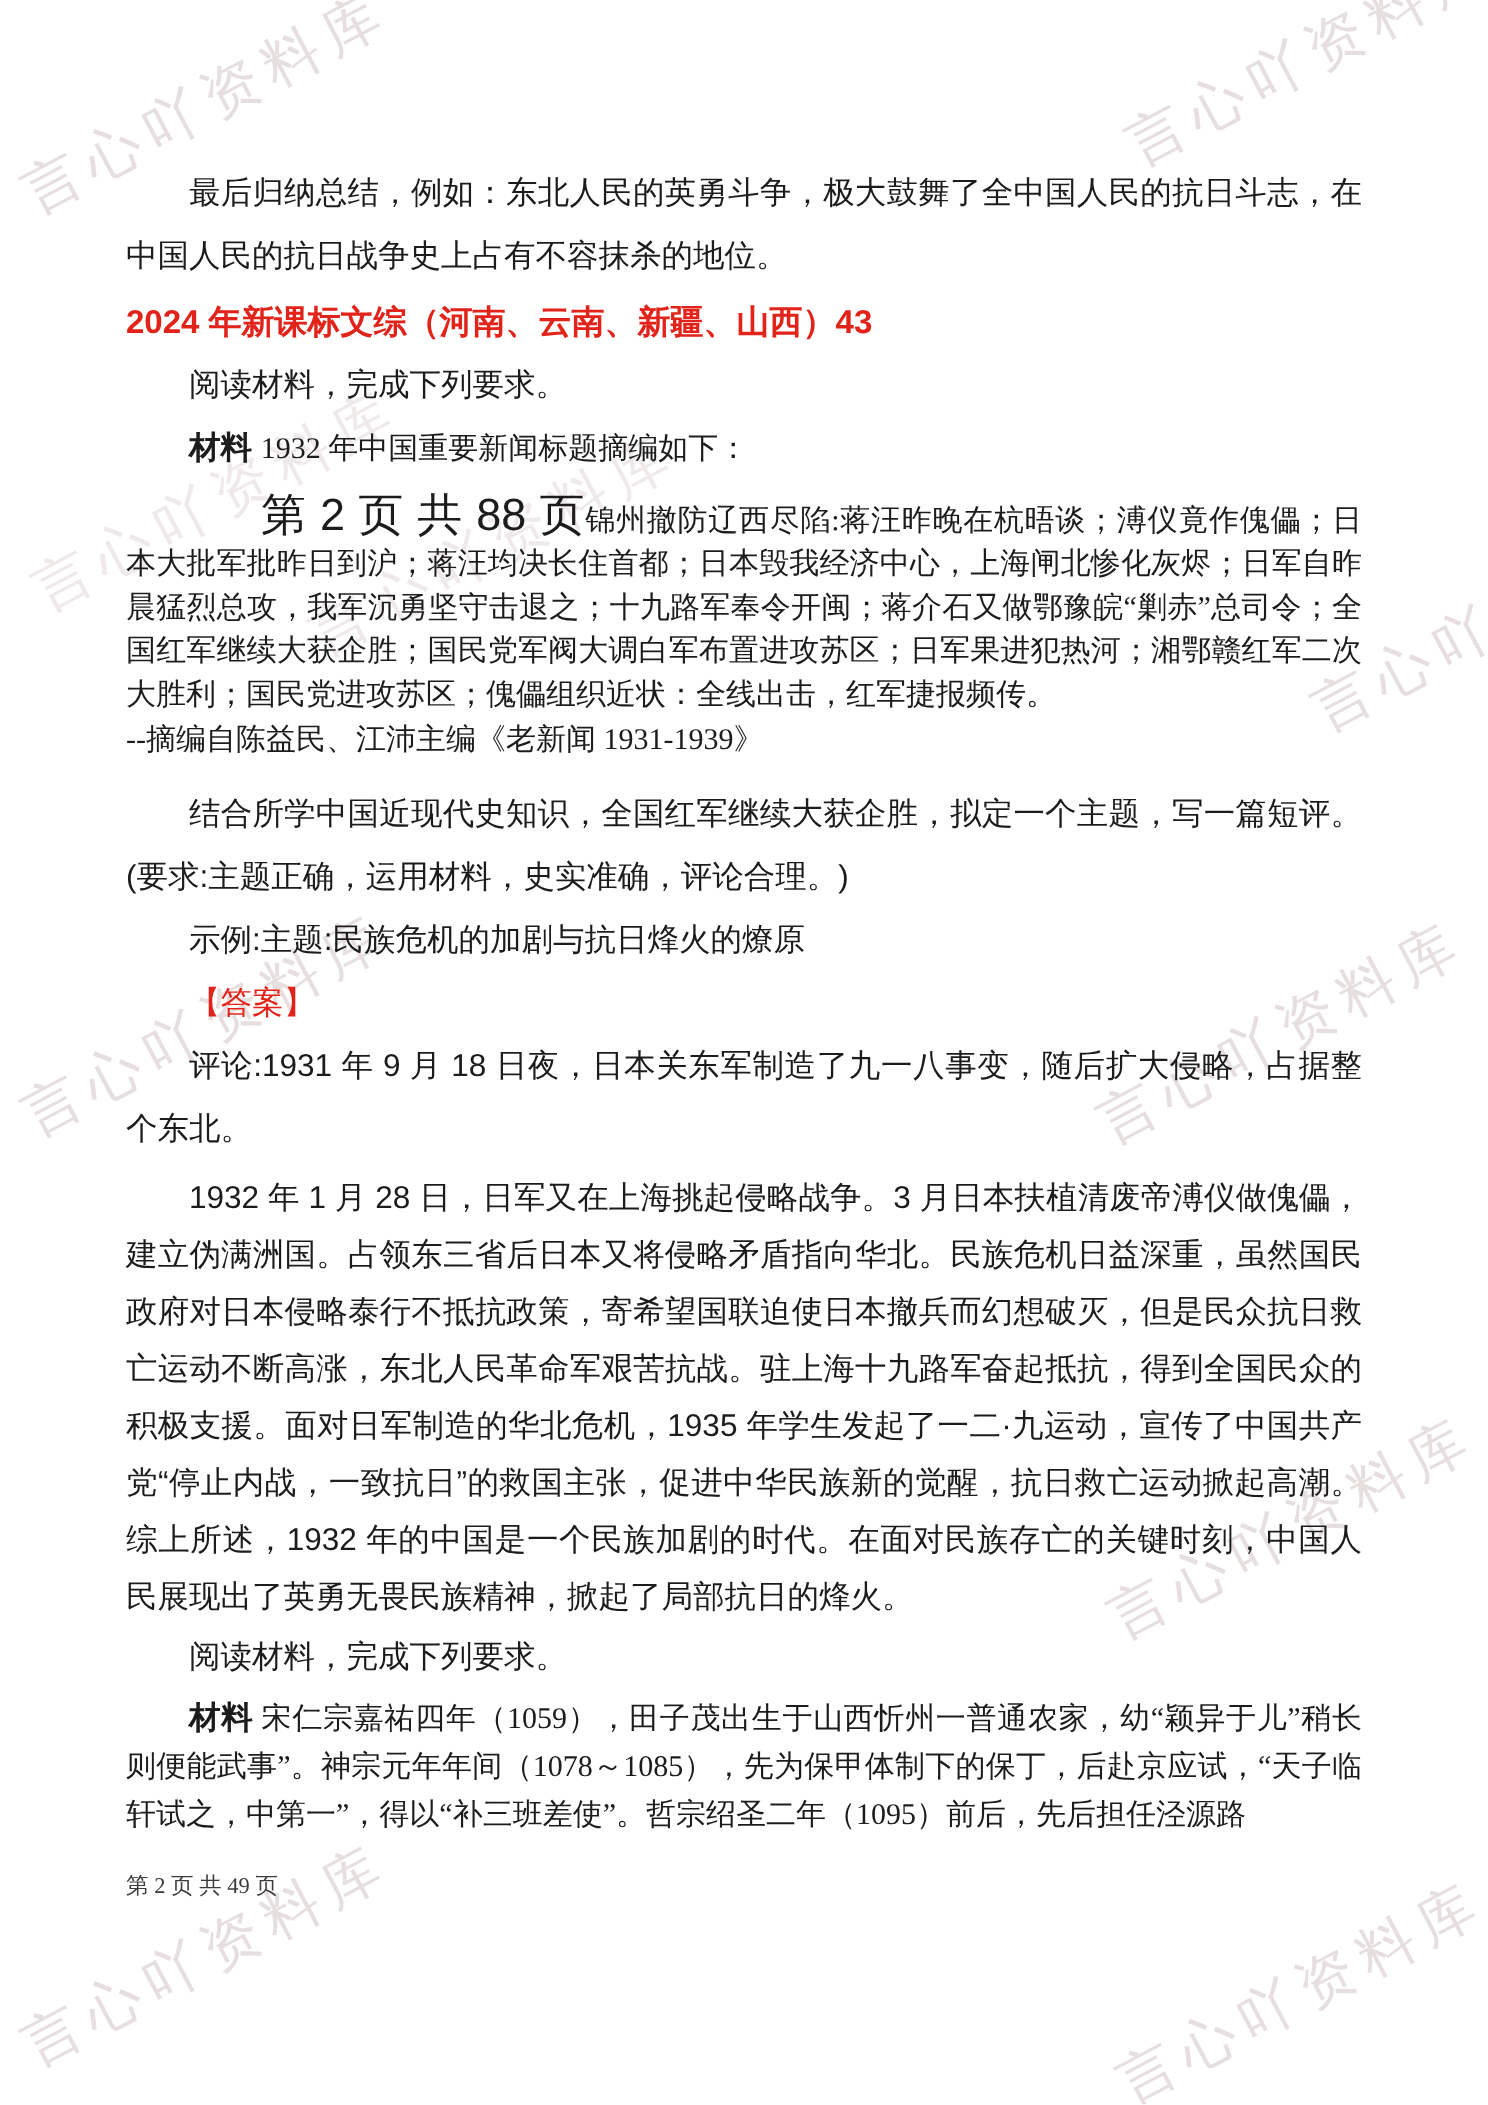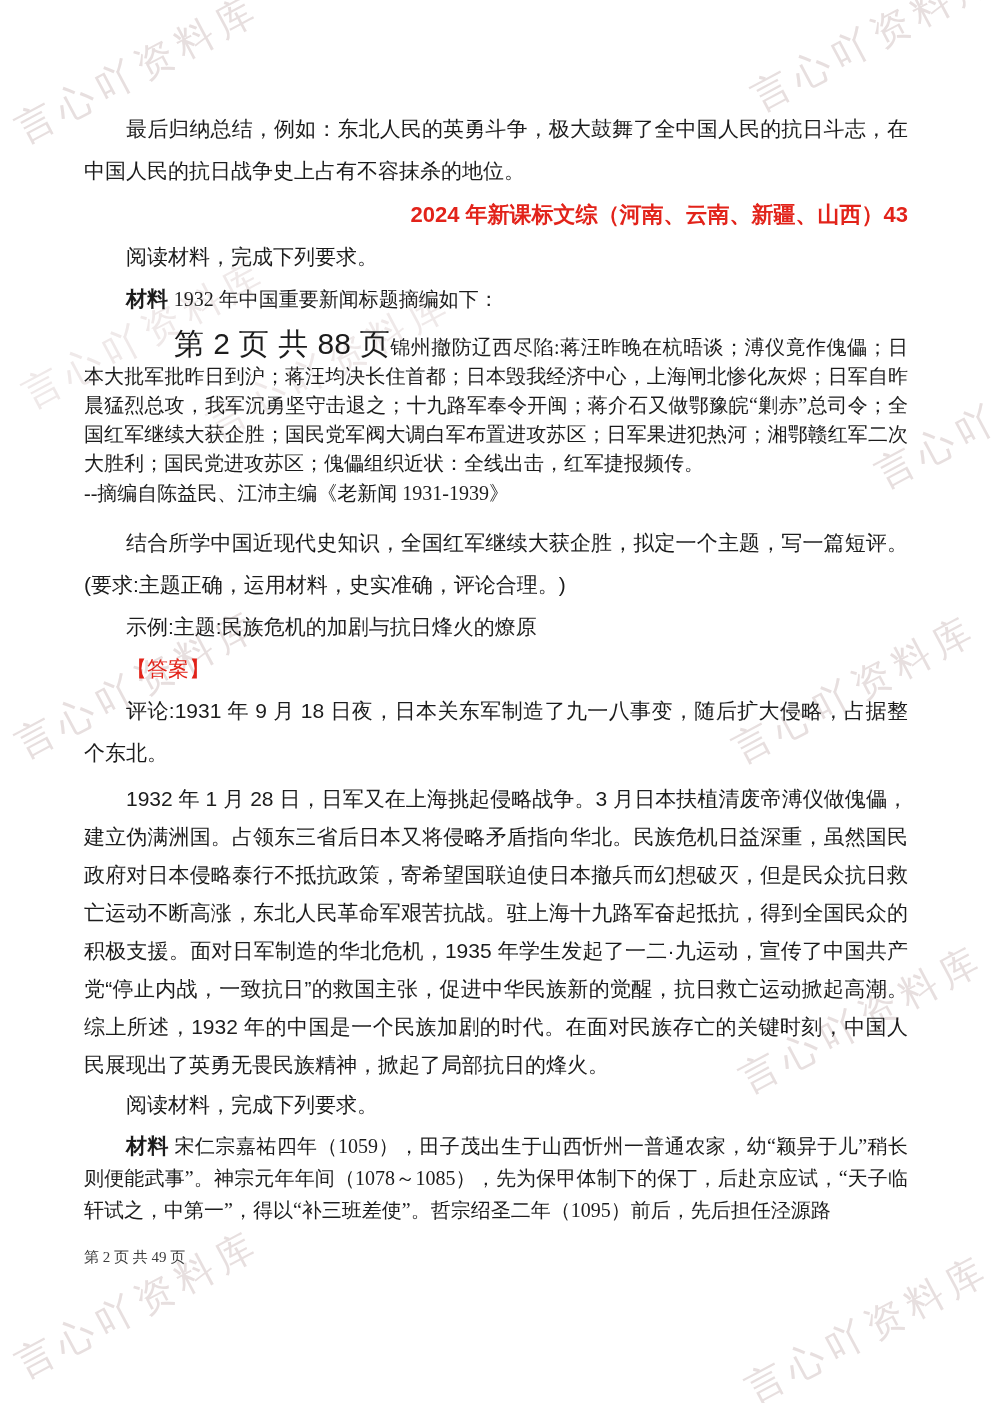--- a/index.html
+++ b/index.html
@@ -16,21 +16,21 @@
     font-size:38px; line-height:40px; letter-spacing:7px;
     color:var(--wm); transform:rotate(-28deg); transform-origin:0 100%;
     user-select:none; pointer-events:none;
   }
   .wm.faint { color:#efe9e9; }
   .content { position:relative; z-index:1; padding:108px 84px 0 84px; }
   p { margin:0; text-align:justify; }
   .indent { text-indent:42px; }
   .body { font-size:21px; line-height:42px; }
   .heading { font-size:22px; line-height:42px; font-weight:bold;
-             color:var(--red); text-align:right; text-indent:0; margin:2px 0 0 0; }
+             color:var(--red); text-align:left; text-indent:0; margin:2px 0 0 0; }
   .heading2 { line-height:36px; margin:0; }
   .kai { font-family:"Liberation Serif", serif; }
   .mat-label { font-family:"Liberation Sans", sans-serif; font-weight:bold; font-size:21px; }
   .mat-intro { font-size:20px; }
   .news { font-size:20px; line-height:29px; margin-top:9px; }
   .news-prefix { font-family:"Liberation Sans", sans-serif; font-weight:normal;
                  font-size:30px; line-height:29px;margin-left:48px; }
   .source { font-size:20px; line-height:30px; text-align:left; text-indent:0; }
   .task { margin-top:14px; }
   .answer { color:var(--red); }

